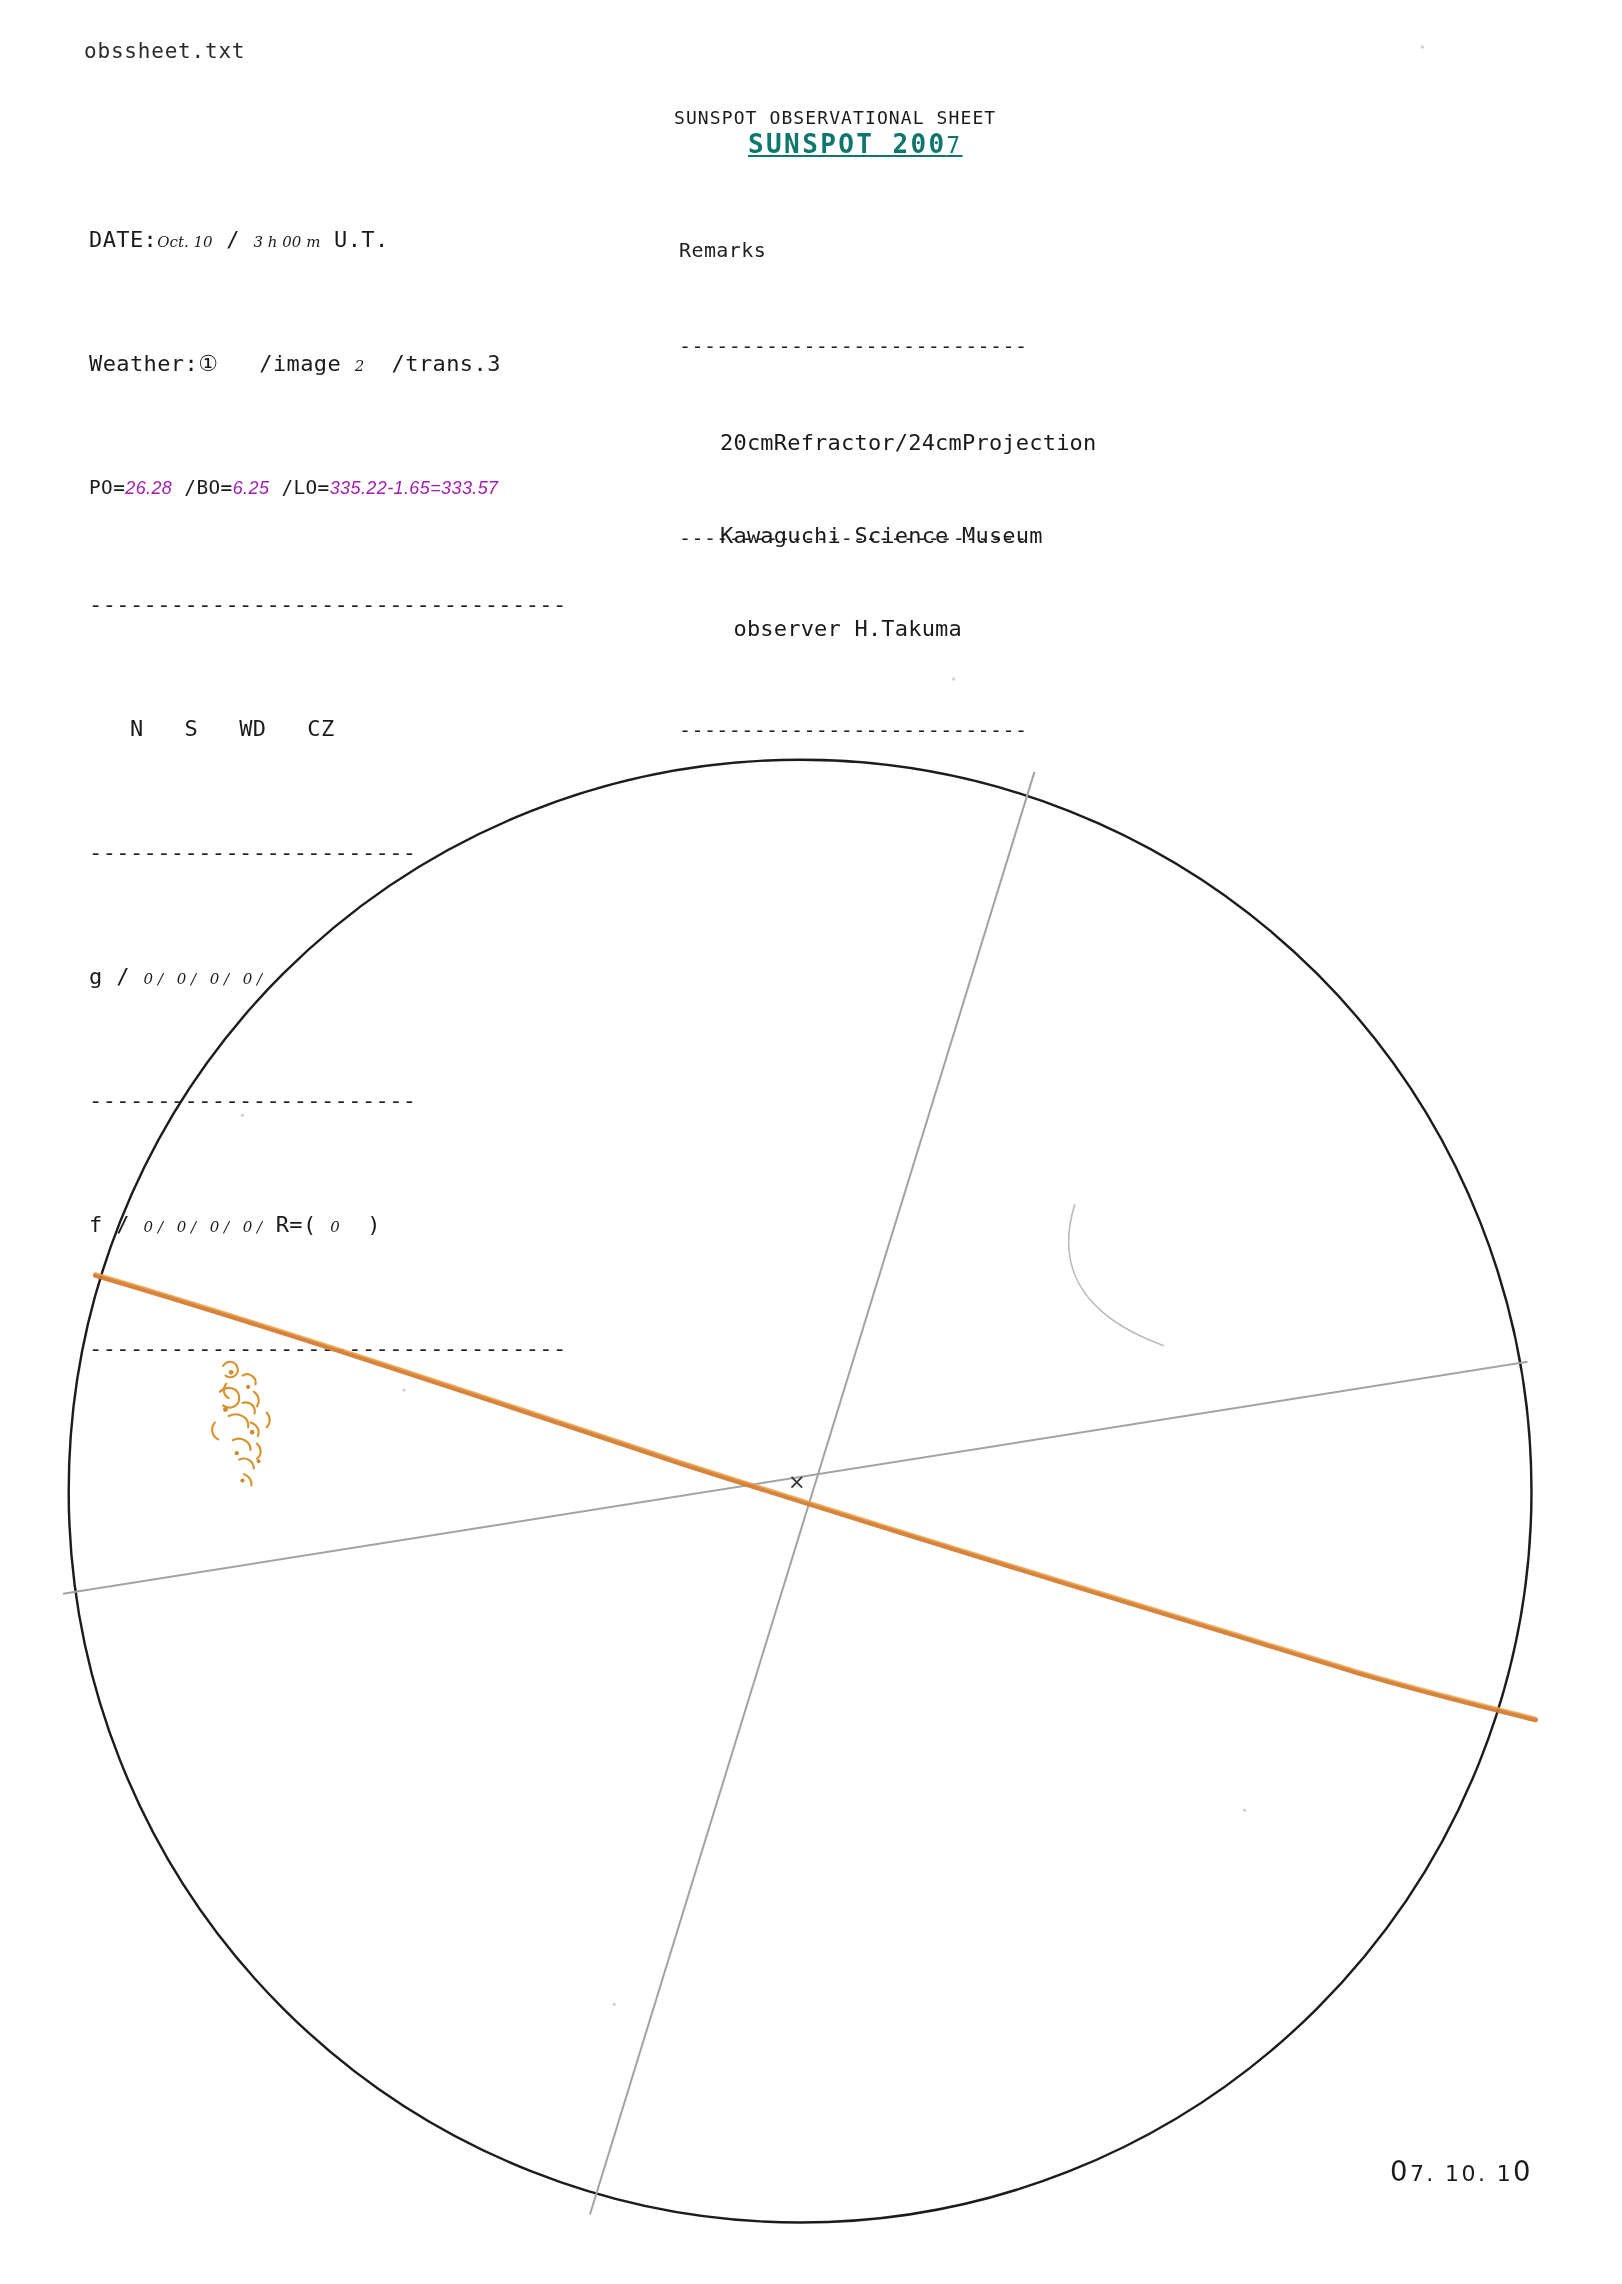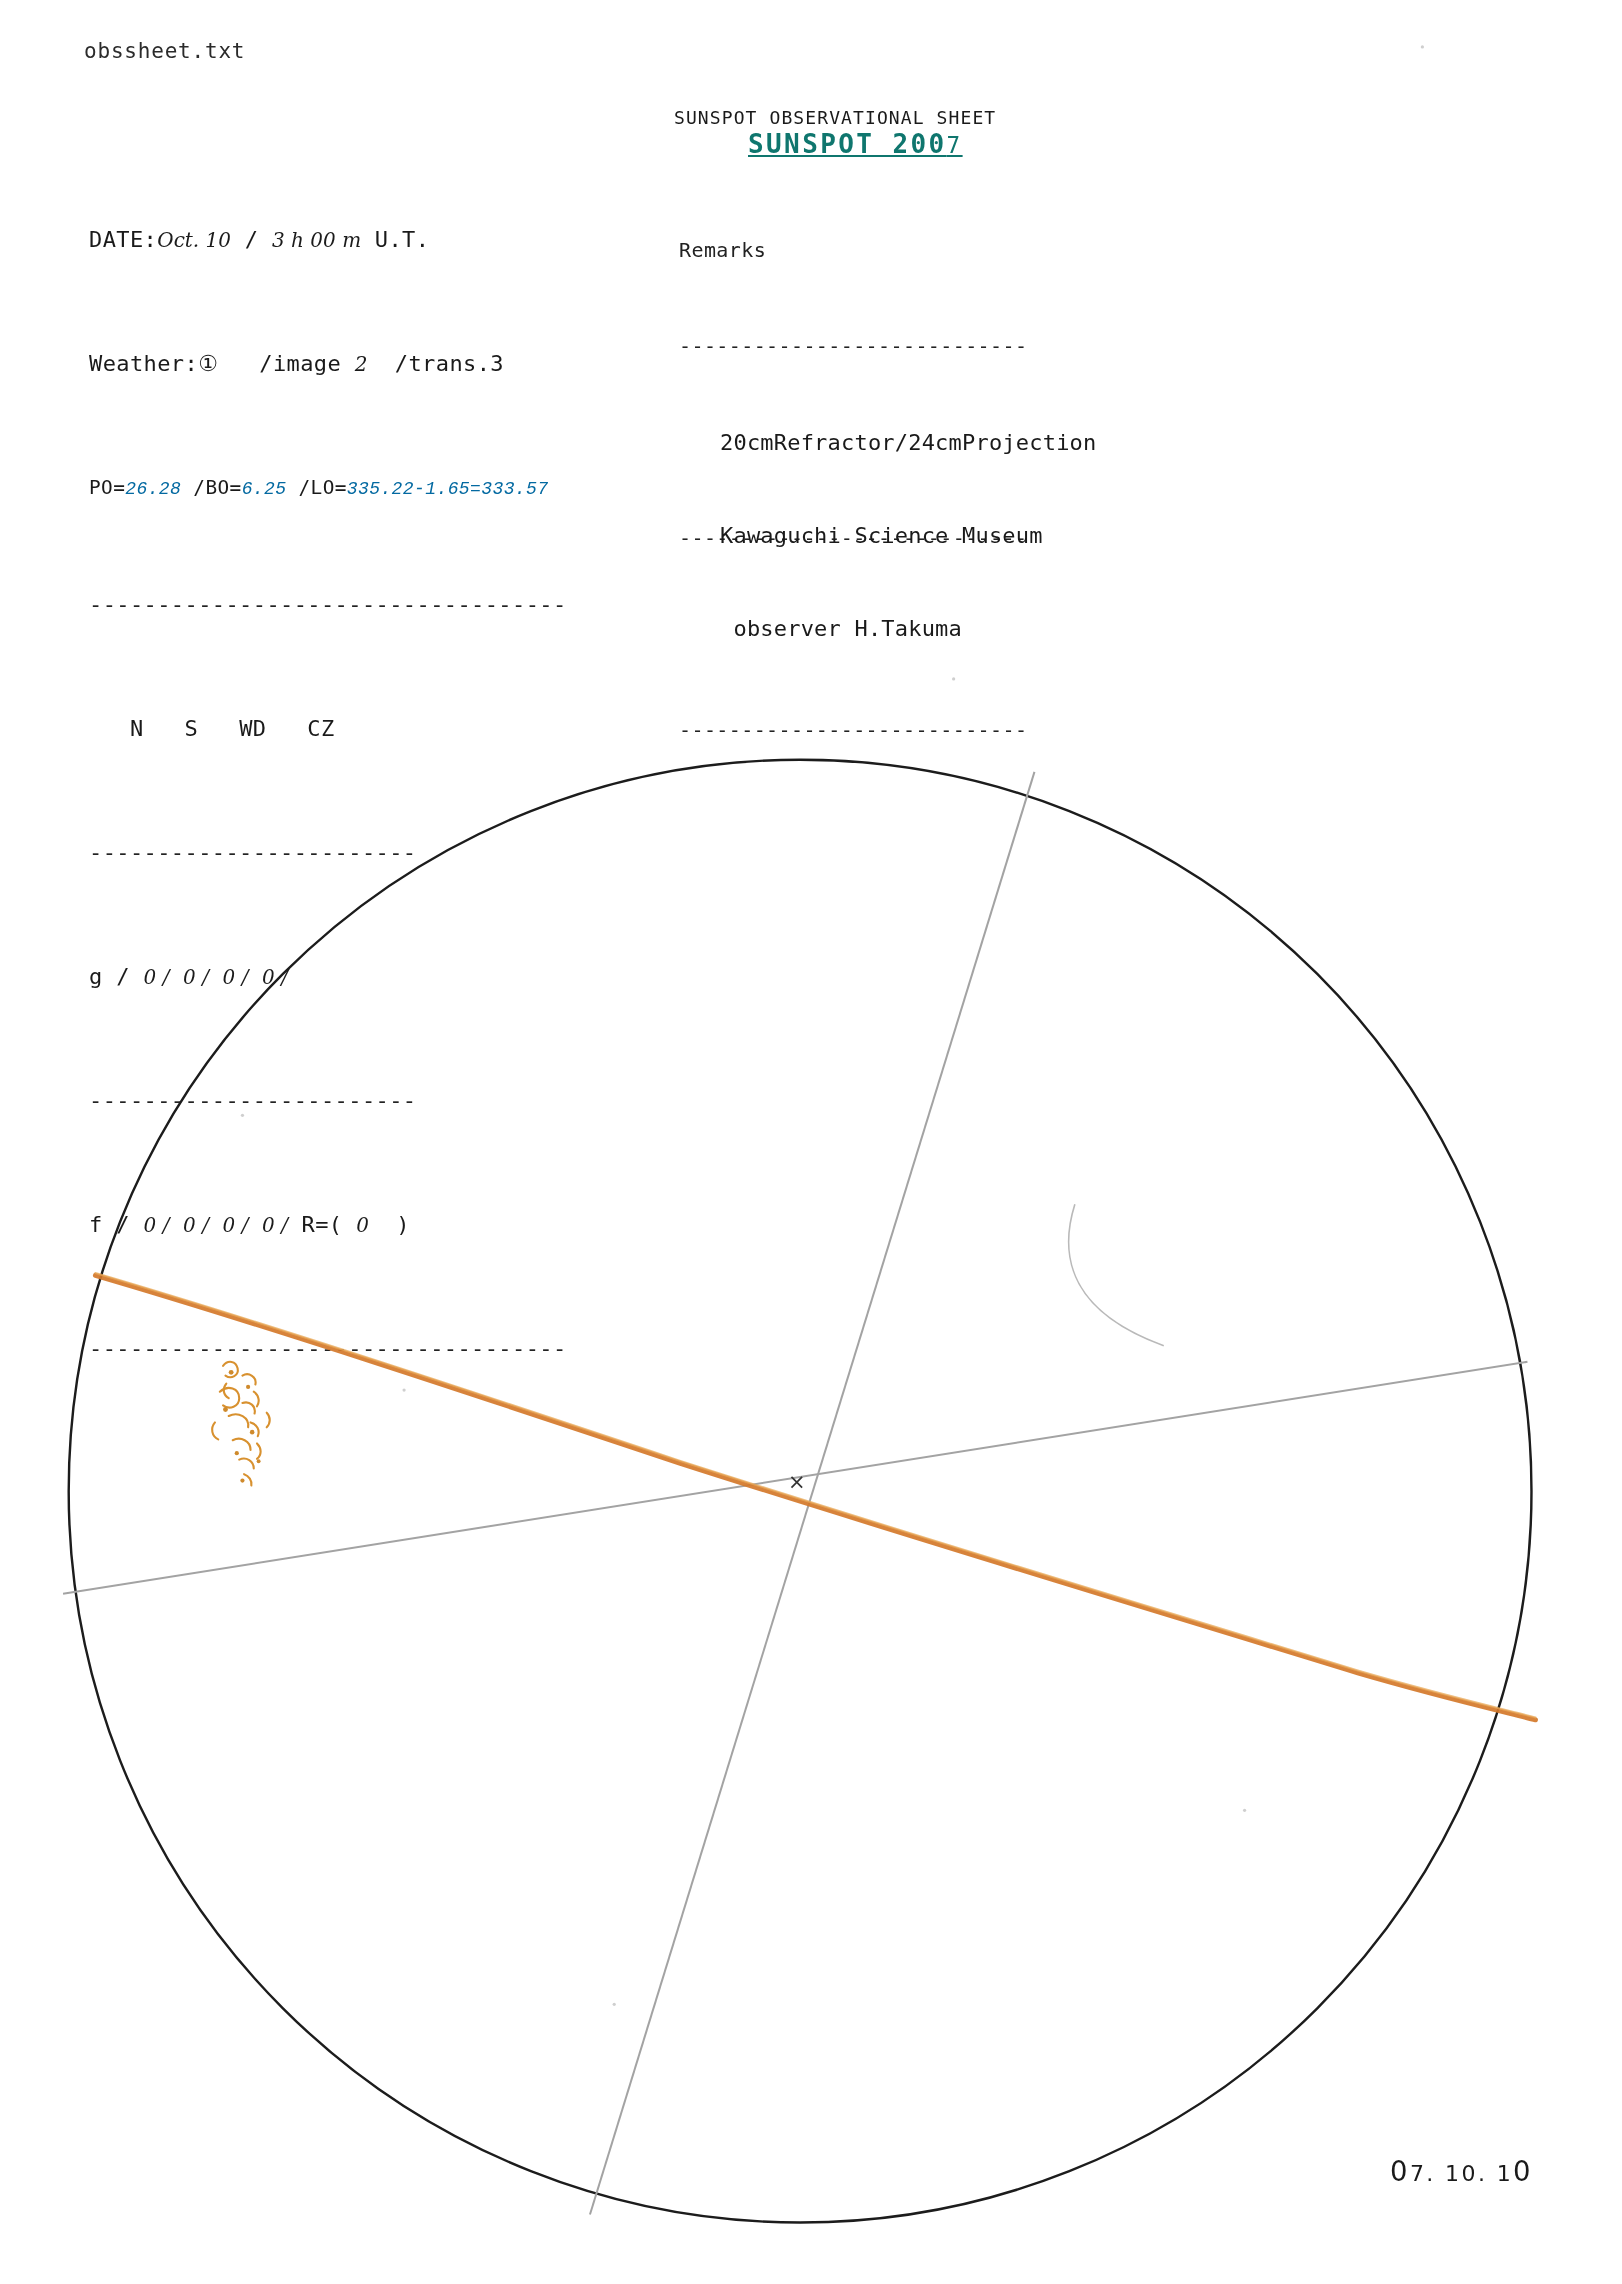--- a/index.html
+++ b/index.html
@@ -62,30 +62,30 @@
     top: 162px;
     font-family: "DejaVu Sans Mono", monospace;
     font-size: 22px;
     line-height: 31px;
     letter-spacing: 0.4px;
     white-space: pre;
   }
   .hand {
     font-family: "DejaVu Serif", serif;
     font-style: italic;
-    font-size: 20px;
+    font-size: 15px;
     color: #1b1b1b;
     letter-spacing: 0px;
     margin-top: 38px;
   }
   .hand-sm {
-    font-family: Liberation Mono, monospace;
+    font-family: Liberation Sans, sans-serif;
     font-style: italic;
     font-size: 18px;
-    color: #0369a1;
+    color: #a21caf;
   }
   .rule {
     font-family: "DejaVu Sans Mono", monospace;
     font-size: 22px;
     letter-spacing: 0.4px;
     color: #222;
     white-space: pre;
   }
   .row-line { display: block; height: 31px; }
   .row-tight { display: block; height: 24px; }

